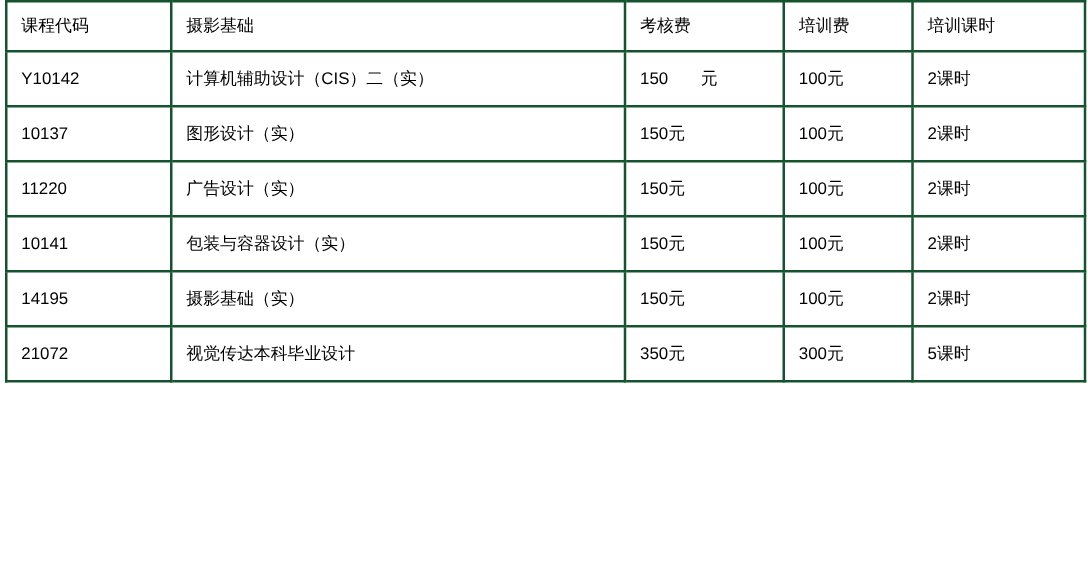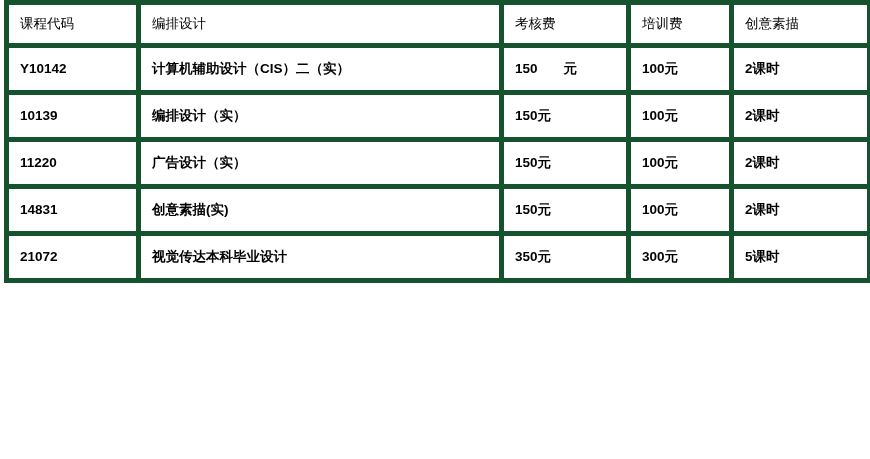--- a/index.html
+++ b/index.html
@@ -28,39 +28,38 @@
     table-layout: fixed;
   }
   table.course-table col.c0 { width: 132px; }
   table.course-table col.c1 { width: 363px; }
   table.course-table col.c2 { width: 127px; }
   table.course-table col.c3 { width: 103px; }
   table.course-table col.c4 { width: 138px; }
 
   table.course-table th,
   table.course-table td {
-    border: 5px solid #14532d;
+    border: 2px solid #14532d;
     height: 41px;
     padding: 0 0 0 11px;
     font-size: 13.5px;
     font-weight: normal;
     text-align: left;
     vertical-align: middle;
     line-height: 1.2;
     white-space: nowrap;
     overflow: hidden;
     margin-left: 20px;
   }
   table.course-table thead th {
     height: 38px;
     font-weight: normal;
   }
   table.course-table tbody tr td {
     height: 42px;
-    font-weight: bold;
   }
   .cell-gap {
     display: inline-block;
     width: 26px;
   }
 </style>
 </head>
 <body>
 
 <div class="sheet">
@@ -68,51 +67,58 @@
     <colgroup>
       <col class="c0">
         <col class="c1">
         <col class="c2">
         <col class="c3">
         <col class="c4">
     </colgroup>
     <thead>
       <tr>
         <th>课程代码</th>
-        <th>编排设计</th>
+        <th>摄影基础</th>
         <th>考核费</th>
         <th>培训费</th>
-        <th>创意素描</th>
+        <th>培训课时</th>
       </tr>
     </thead>
     <tbody>
       <tr>
         <td>Y10142</td>
         <td>计算机辅助设计（CIS）二（实）</td>
         <td><span>150</span><span class="cell-gap"></span><span>元</span></td>
         <td>100元</td>
         <td>2课时</td>
       </tr>
       <tr>
-        <td>10139</td>
-        <td>编排设计（实）</td>
+        <td>10137</td>
+        <td>图形设计（实）</td>
         <td>150元</td>
         <td>100元</td>
         <td>2课时</td>
       </tr>
       <tr>
         <td>11220</td>
         <td>广告设计（实）</td>
         <td>150元</td>
         <td>100元</td>
         <td>2课时</td>
       </tr>
       <tr>
-        <td>14831</td>
-        <td>创意素描(实)</td>
+        <td>10141</td>
+        <td>包装与容器设计（实）</td>
+        <td>150元</td>
+        <td>100元</td>
+        <td>2课时</td>
+      </tr>
+      <tr>
+        <td>14195</td>
+        <td>摄影基础（实）</td>
         <td>150元</td>
         <td>100元</td>
         <td>2课时</td>
       </tr>
       <tr>
         <td>21072</td>
         <td>视觉传达本科毕业设计</td>
         <td>350元</td>
         <td>300元</td>
         <td>5课时</td>

